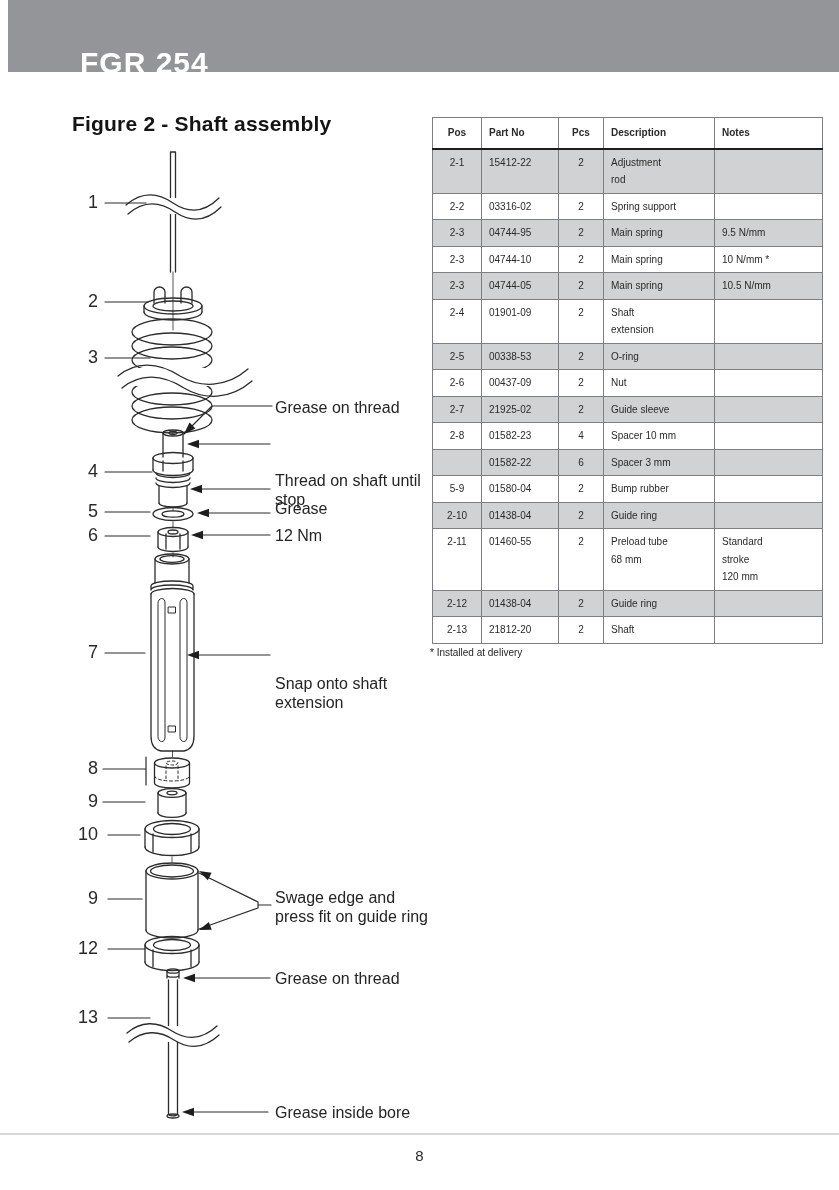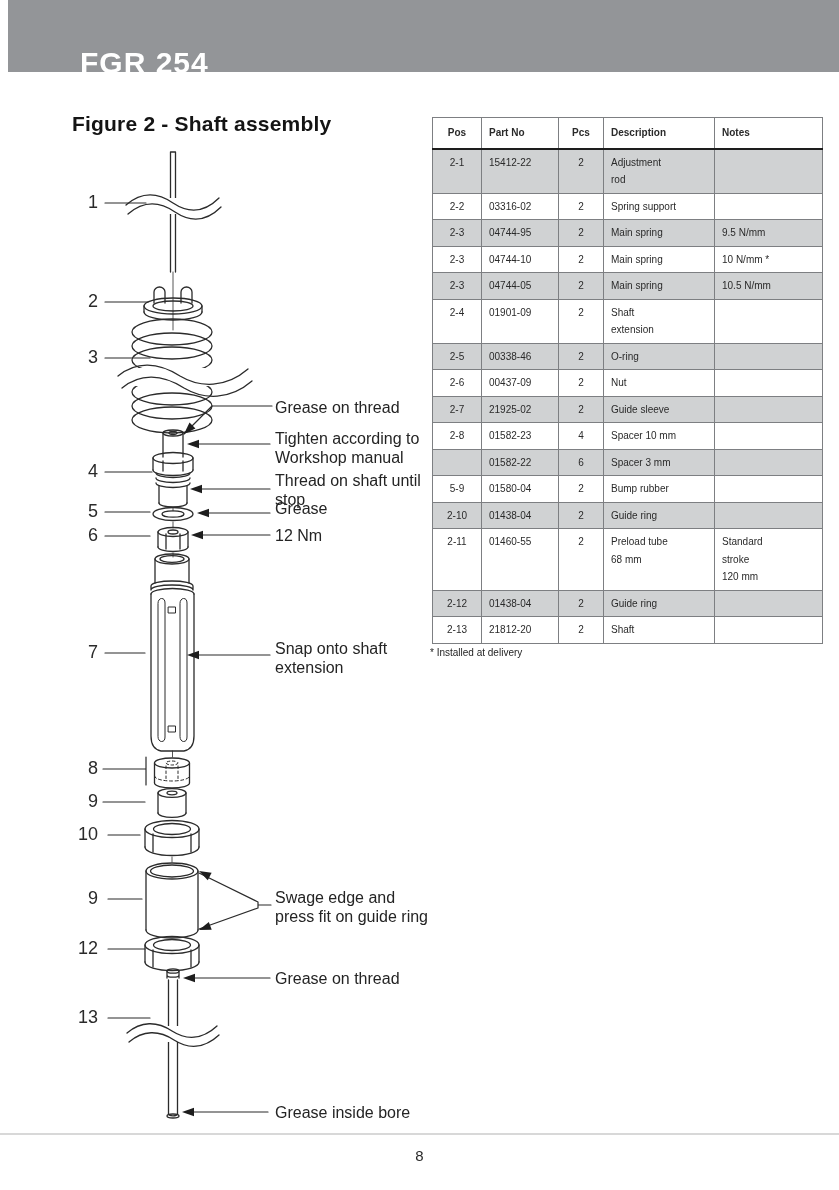--- a/index.html
+++ b/index.html
@@ -226,27 +226,25 @@
   <div class="callout-num" style="top:525px">6</div>
   <div class="callout-num" style="top:642px">7</div>
   <div class="callout-num" style="top:758px">8</div>
   <div class="callout-num" style="top:791px">9</div>
   <div class="callout-num" style="top:824px">10</div>
   <div class="callout-num" style="top:888px">9</div>
   <div class="callout-num" style="top:938px">12</div>
   <div class="callout-num" style="top:1007px">13</div>
 
   <div class="ann" style="top:398px">Grease on thread</div>
-  <div class="ann" style="top:429px">Tighten according to
-Workshop manual</div>
   <div class="ann" style="top:471px">Thread on shaft until
 stop</div>
   <div class="ann" style="top:499px">Grease</div>
   <div class="ann" style="top:526px">12 Nm</div>
-  <div class="ann" style="top:639px">Snap onto shaft
+  <div class="ann" style="top:674px">Snap onto shaft
 extension</div>
   <div class="ann" style="top:888px">Swage edge and
 press fit on guide ring</div>
   <div class="ann" style="top:969px">Grease on thread</div>
   <div class="ann" style="top:1103px">Grease inside bore</div>
 
   <table class="parts-table">
     <colgroup>
       <col style="width:49px">
         <col style="width:77px">
@@ -303,21 +301,21 @@
         <tr>
           <td class="c">2-4</td>
           <td>01901-09</td>
           <td class="c">2</td>
           <td>Shaft
 extension</td>
           <td></td>
         </tr>
         <tr class="shaded">
           <td class="c">2-5</td>
-          <td>00338-46</td>
+          <td>00338-53</td>
           <td class="c">2</td>
           <td>O-ring</td>
           <td></td>
         </tr>
         <tr>
           <td class="c">2-6</td>
           <td>00437-09</td>
           <td class="c">2</td>
           <td>Nut</td>
           <td></td>

